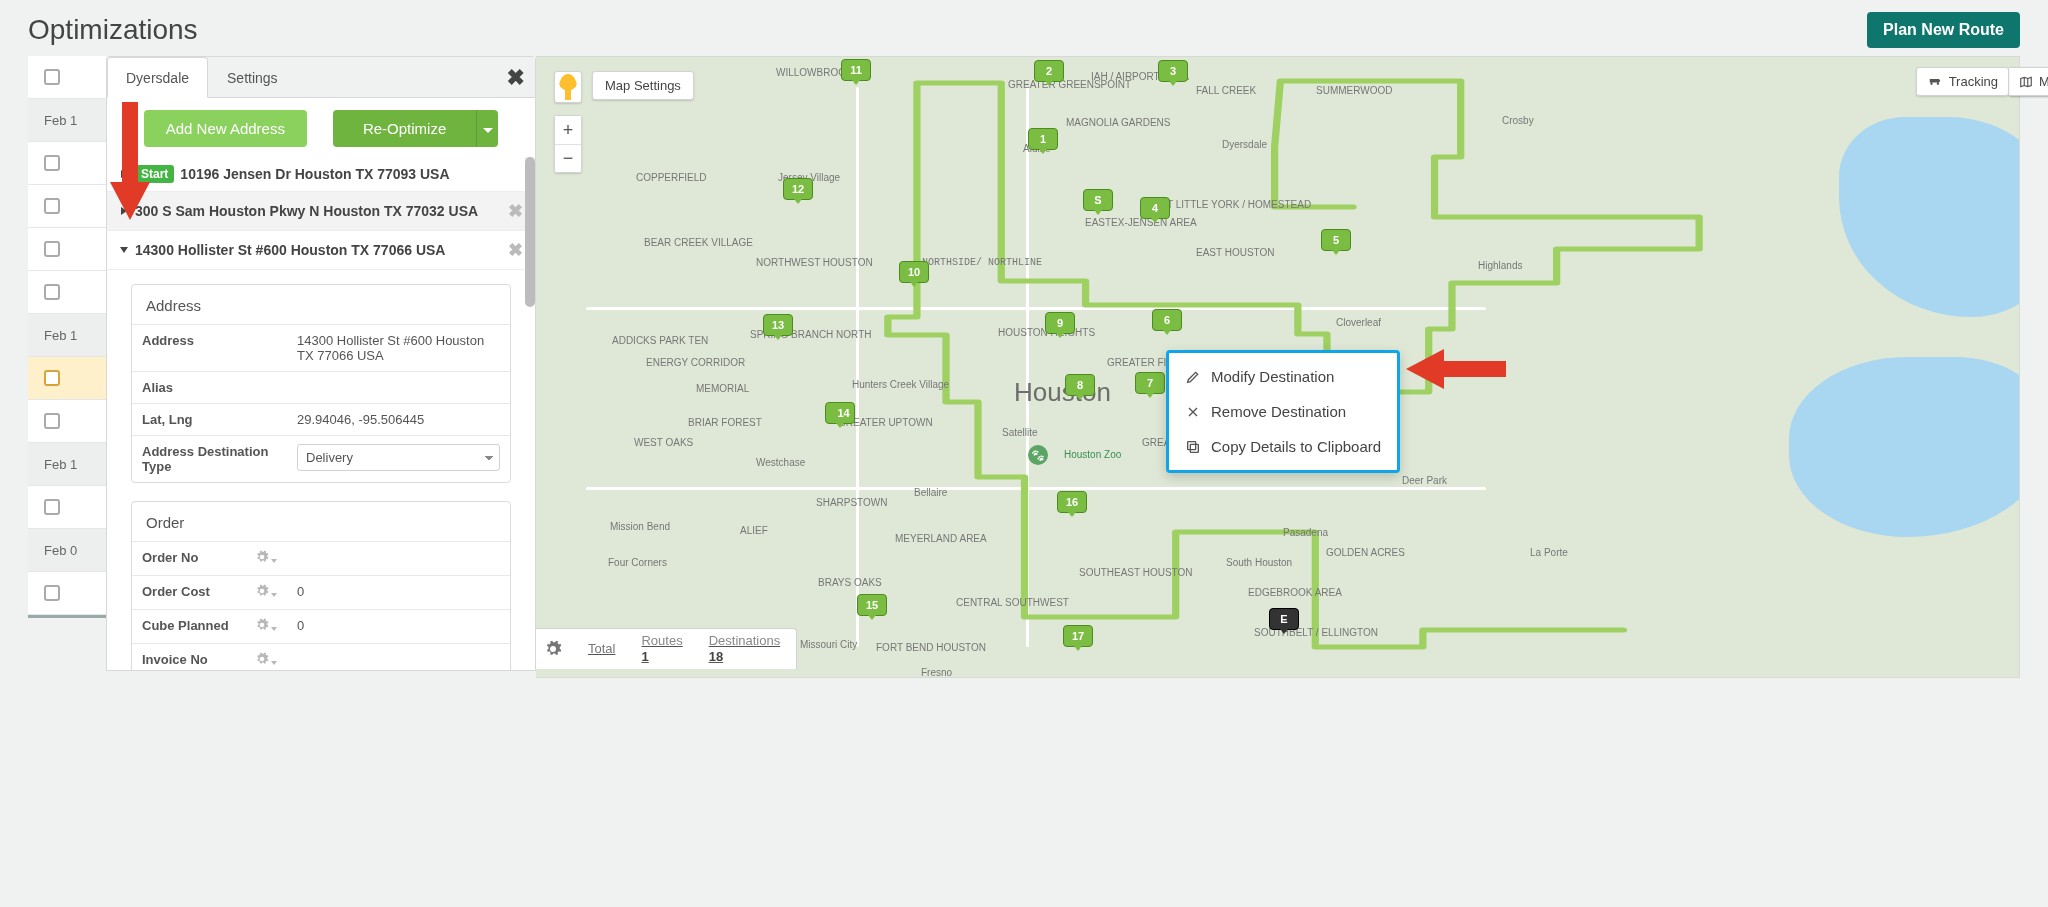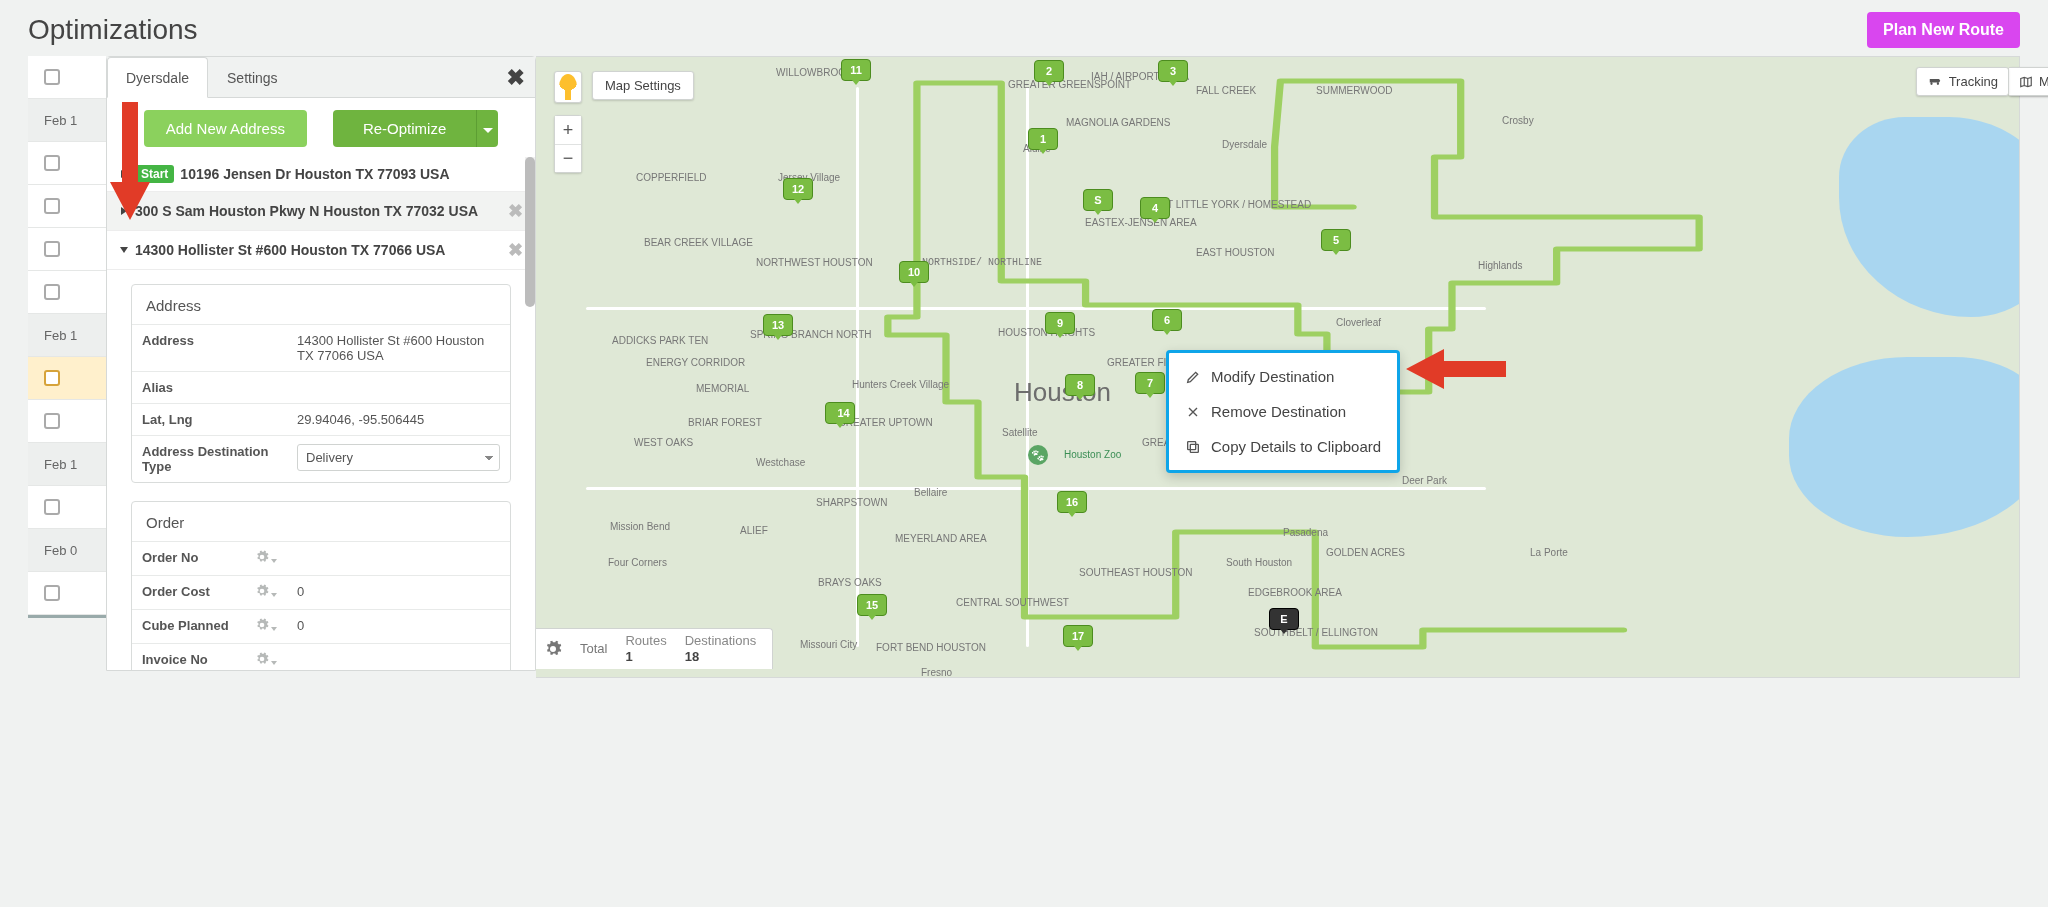--- a/index.html
+++ b/index.html
@@ -3,21 +3,21 @@
 <meta charset="utf-8">
 <style>
   * { box-sizing: border-box; margin: 0; padding: 0; }
   body { font-family: -apple-system, "Segoe UI", Arial, sans-serif; font-size: 14px; color: #555; background: #f0f2f1; }
 
   .page { padding: 12px 28px 0 28px; position: relative; }
 
   
   .page-header { display: flex; justify-content: space-between; align-items: center; margin-bottom: 8px;}
   .page-title { font-size: 28px; font-weight: 500; color: #444; }
-  .btn-primary { background:#d946ef; color:#fff; border:none; font-size:16px; font-weight:600; padding:9px 16px; border-radius:4px; cursor:pointer;margin-left:20px; }
+  .btn-primary { background:#0f766e; color:#fff; border:none; font-size:16px; font-weight:600; padding:9px 16px; border-radius:4px; cursor:pointer;margin-left:20px; }
 
   
   .main-row { display:flex; gap:0; align-items:flex-start; }
 
   
   .left-col { width: 78px; position:relative; }
   .left-col .rowitem { height:43px; display:flex; align-items:center; padding-left:16px; font-size:13px; color:#666; border-bottom:1px solid #e5e7e6; background:#edefee; white-space:nowrap; }
   .left-col .rowitem.check { background:#fff; }
   .left-col .rowitem.check input[type=checkbox]{ width:16px; height:16px; appearance:none; border:2px solid #aaa; border-radius:3px; cursor:pointer; background:#fff; }
   .left-col .rowitem.check.selected { background:#fff0cc; }
@@ -97,21 +97,21 @@
   .seg .mctl { border-radius:0; }
   .seg .mctl:first-child{ border-top-left-radius:3px; border-bottom-left-radius:3px;}
   .seg .mctl:last-child{ border-top-right-radius:3px; border-bottom-right-radius:3px; border-left:none;}
 
   
   .ctx-menu { position:absolute; background:#fff; border:3px solid #0ea5e9; border-radius:4px; box-shadow:0 4px 12px rgba(0,0,0,.18); padding:6px 0; min-width:230px;}
   .ctx-item { display:flex; align-items:center; gap:10px; padding:9px 16px; font-size:15px; color:#444; cursor:pointer;}
   .ctx-item svg{ width:16px; height:16px; stroke:#555; fill:none; stroke-width:2;}
 
   
-  .statusbar { position:absolute; bottom:8px; left:0; background:#fff; border:1px solid #d0d3d1; border-left:none; border-bottom:none; padding:4px 16px 4px 8px; display:flex; align-items:center; gap:18px; font-size:12px; color:#555; border-top-right-radius:4px;}
+  .statusbar { position:absolute; bottom:8px; left:0; background:#fff; border:1px solid #d0d3d1; border-left:none; border-bottom:none; padding:4px 16px 4px 8px; display:flex; align-items:center; gap:26px; font-size:12px; color:#555; border-top-right-radius:4px;text-decoration:underline;}
   .statusbar .cog { width:18px; height:18px; fill:#777; cursor:pointer;}
   .statusbar .col { display:flex; flex-direction:column; align-items:flex-start; line-height:1.25;}
   .statusbar .col .lbl{ font-size:13px; color:#888;}
   .statusbar .col .val{ font-size:13px; font-weight:600; color:#444;}
   .statusbar .total { font-weight:400; color:#777; font-size:13px;}
 
   
   .red-arrow { position:absolute; z-index:50; }
   .red-arrow svg { overflow:visible; }
 

